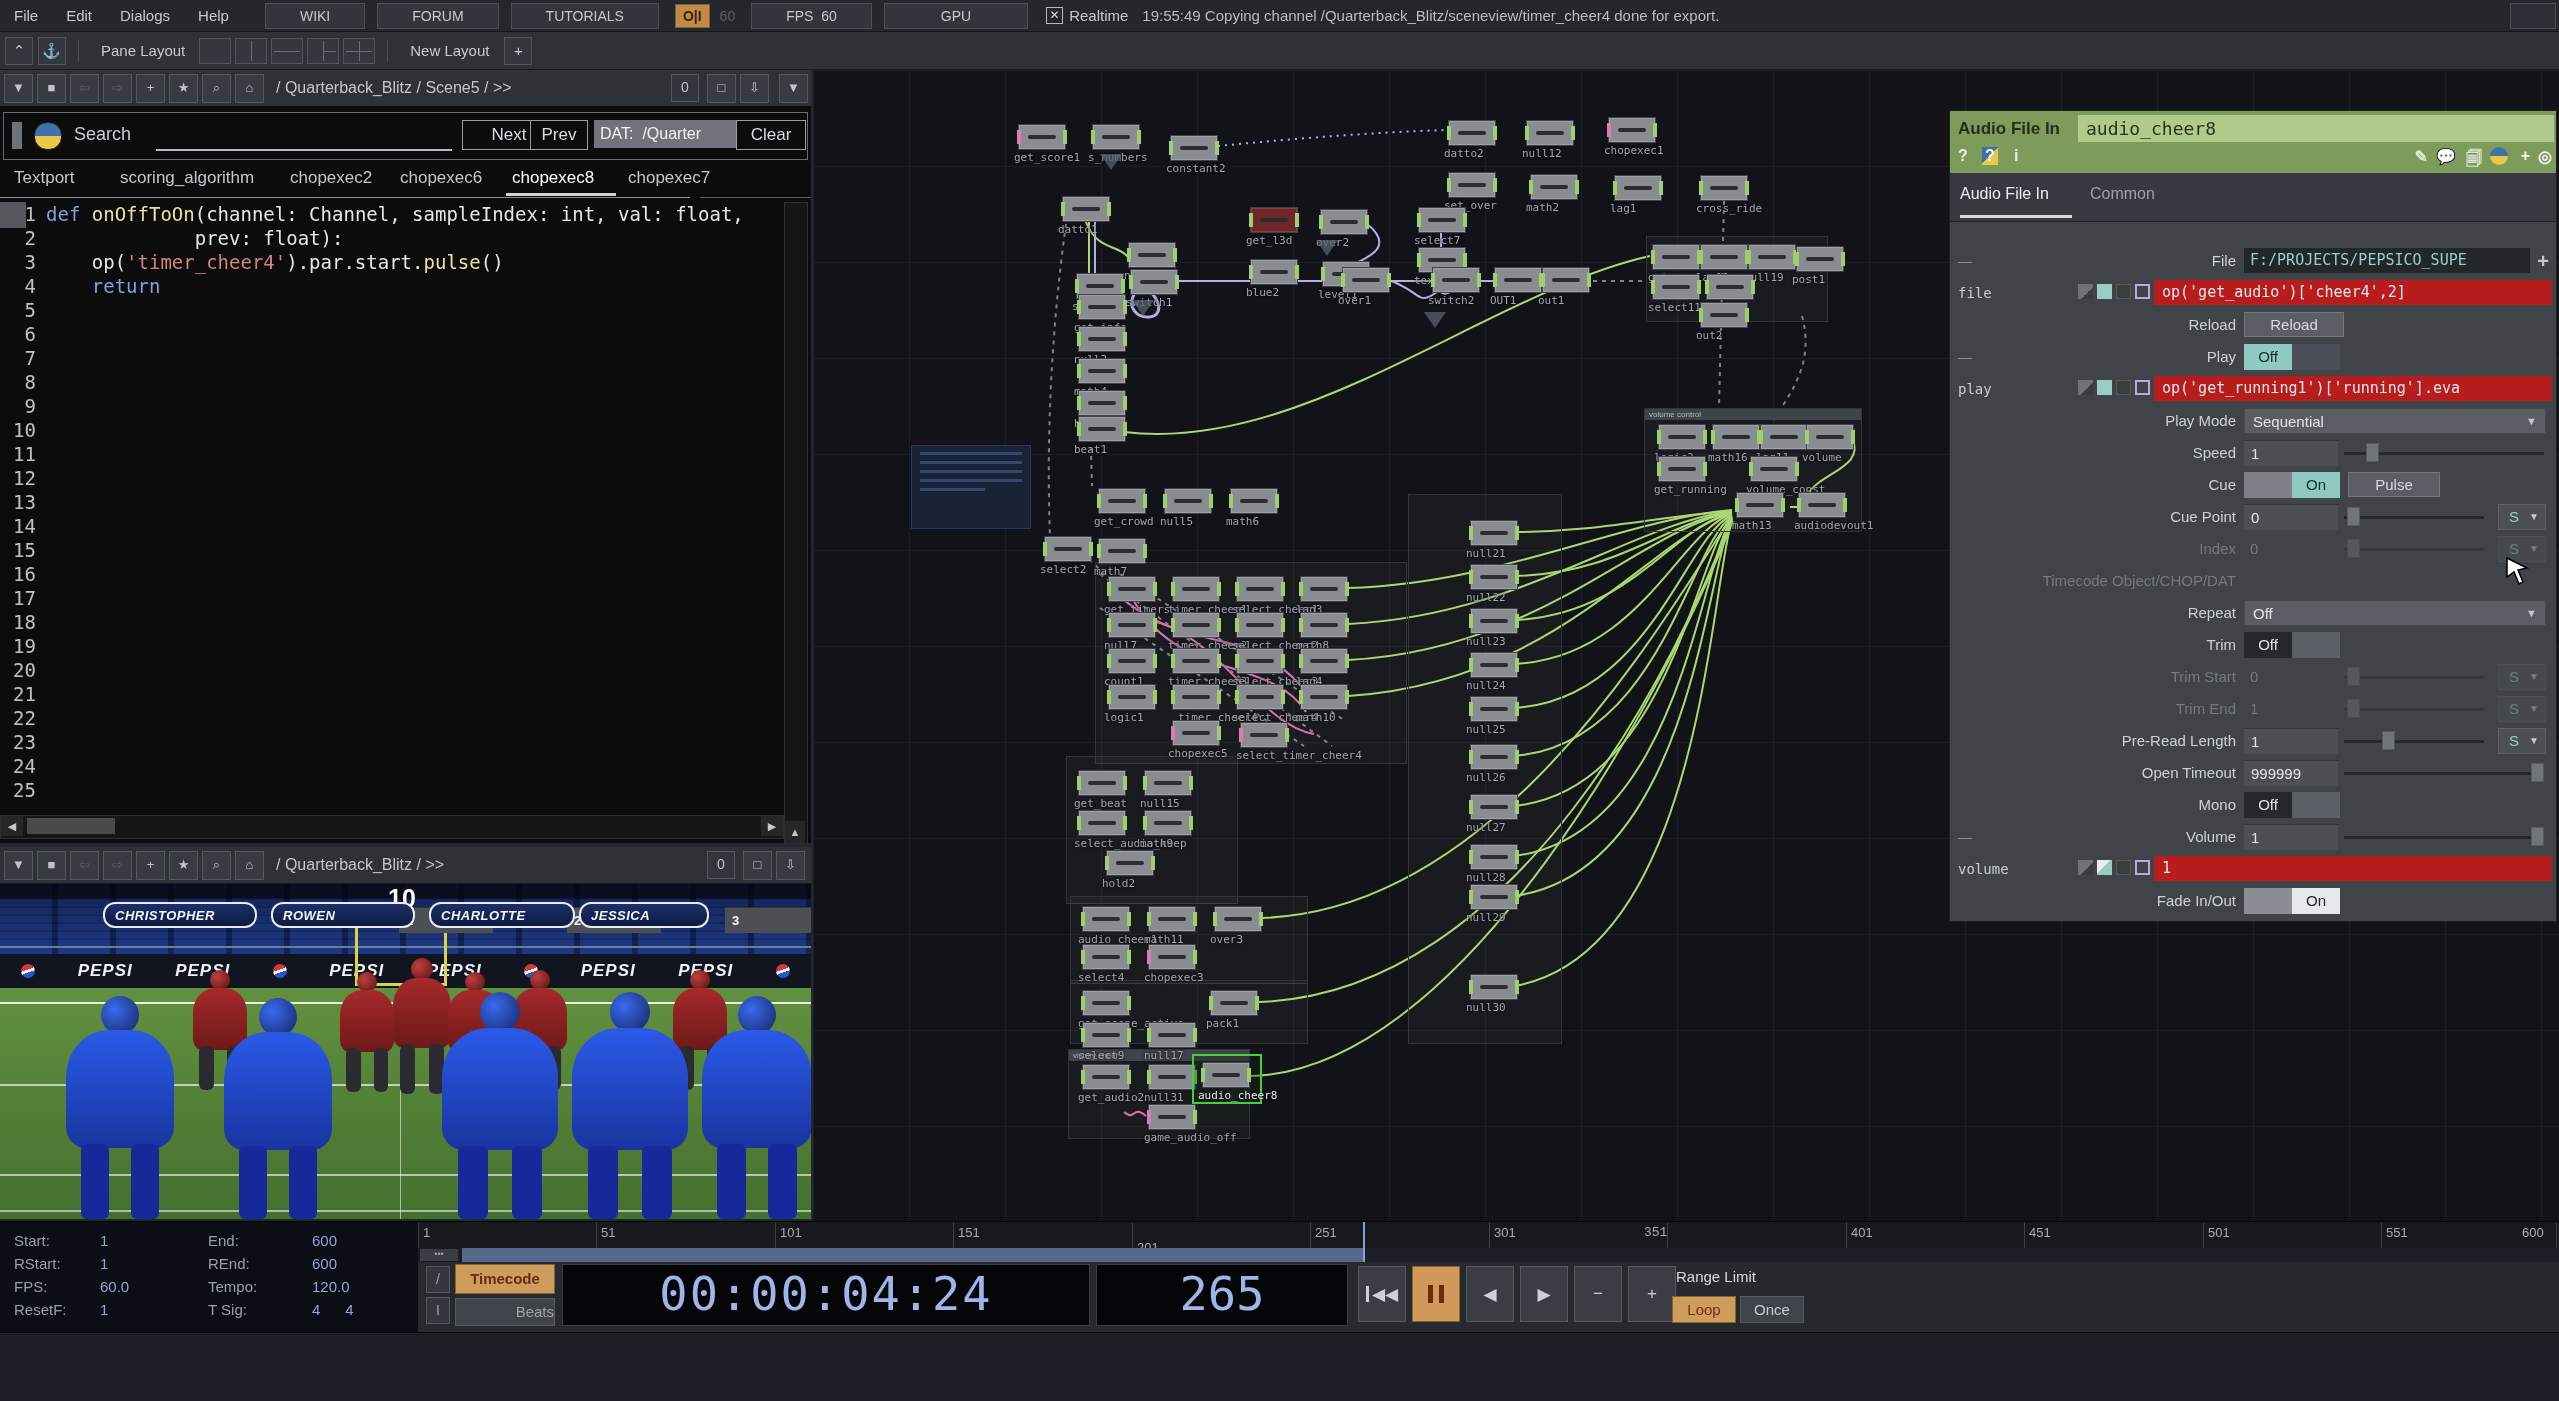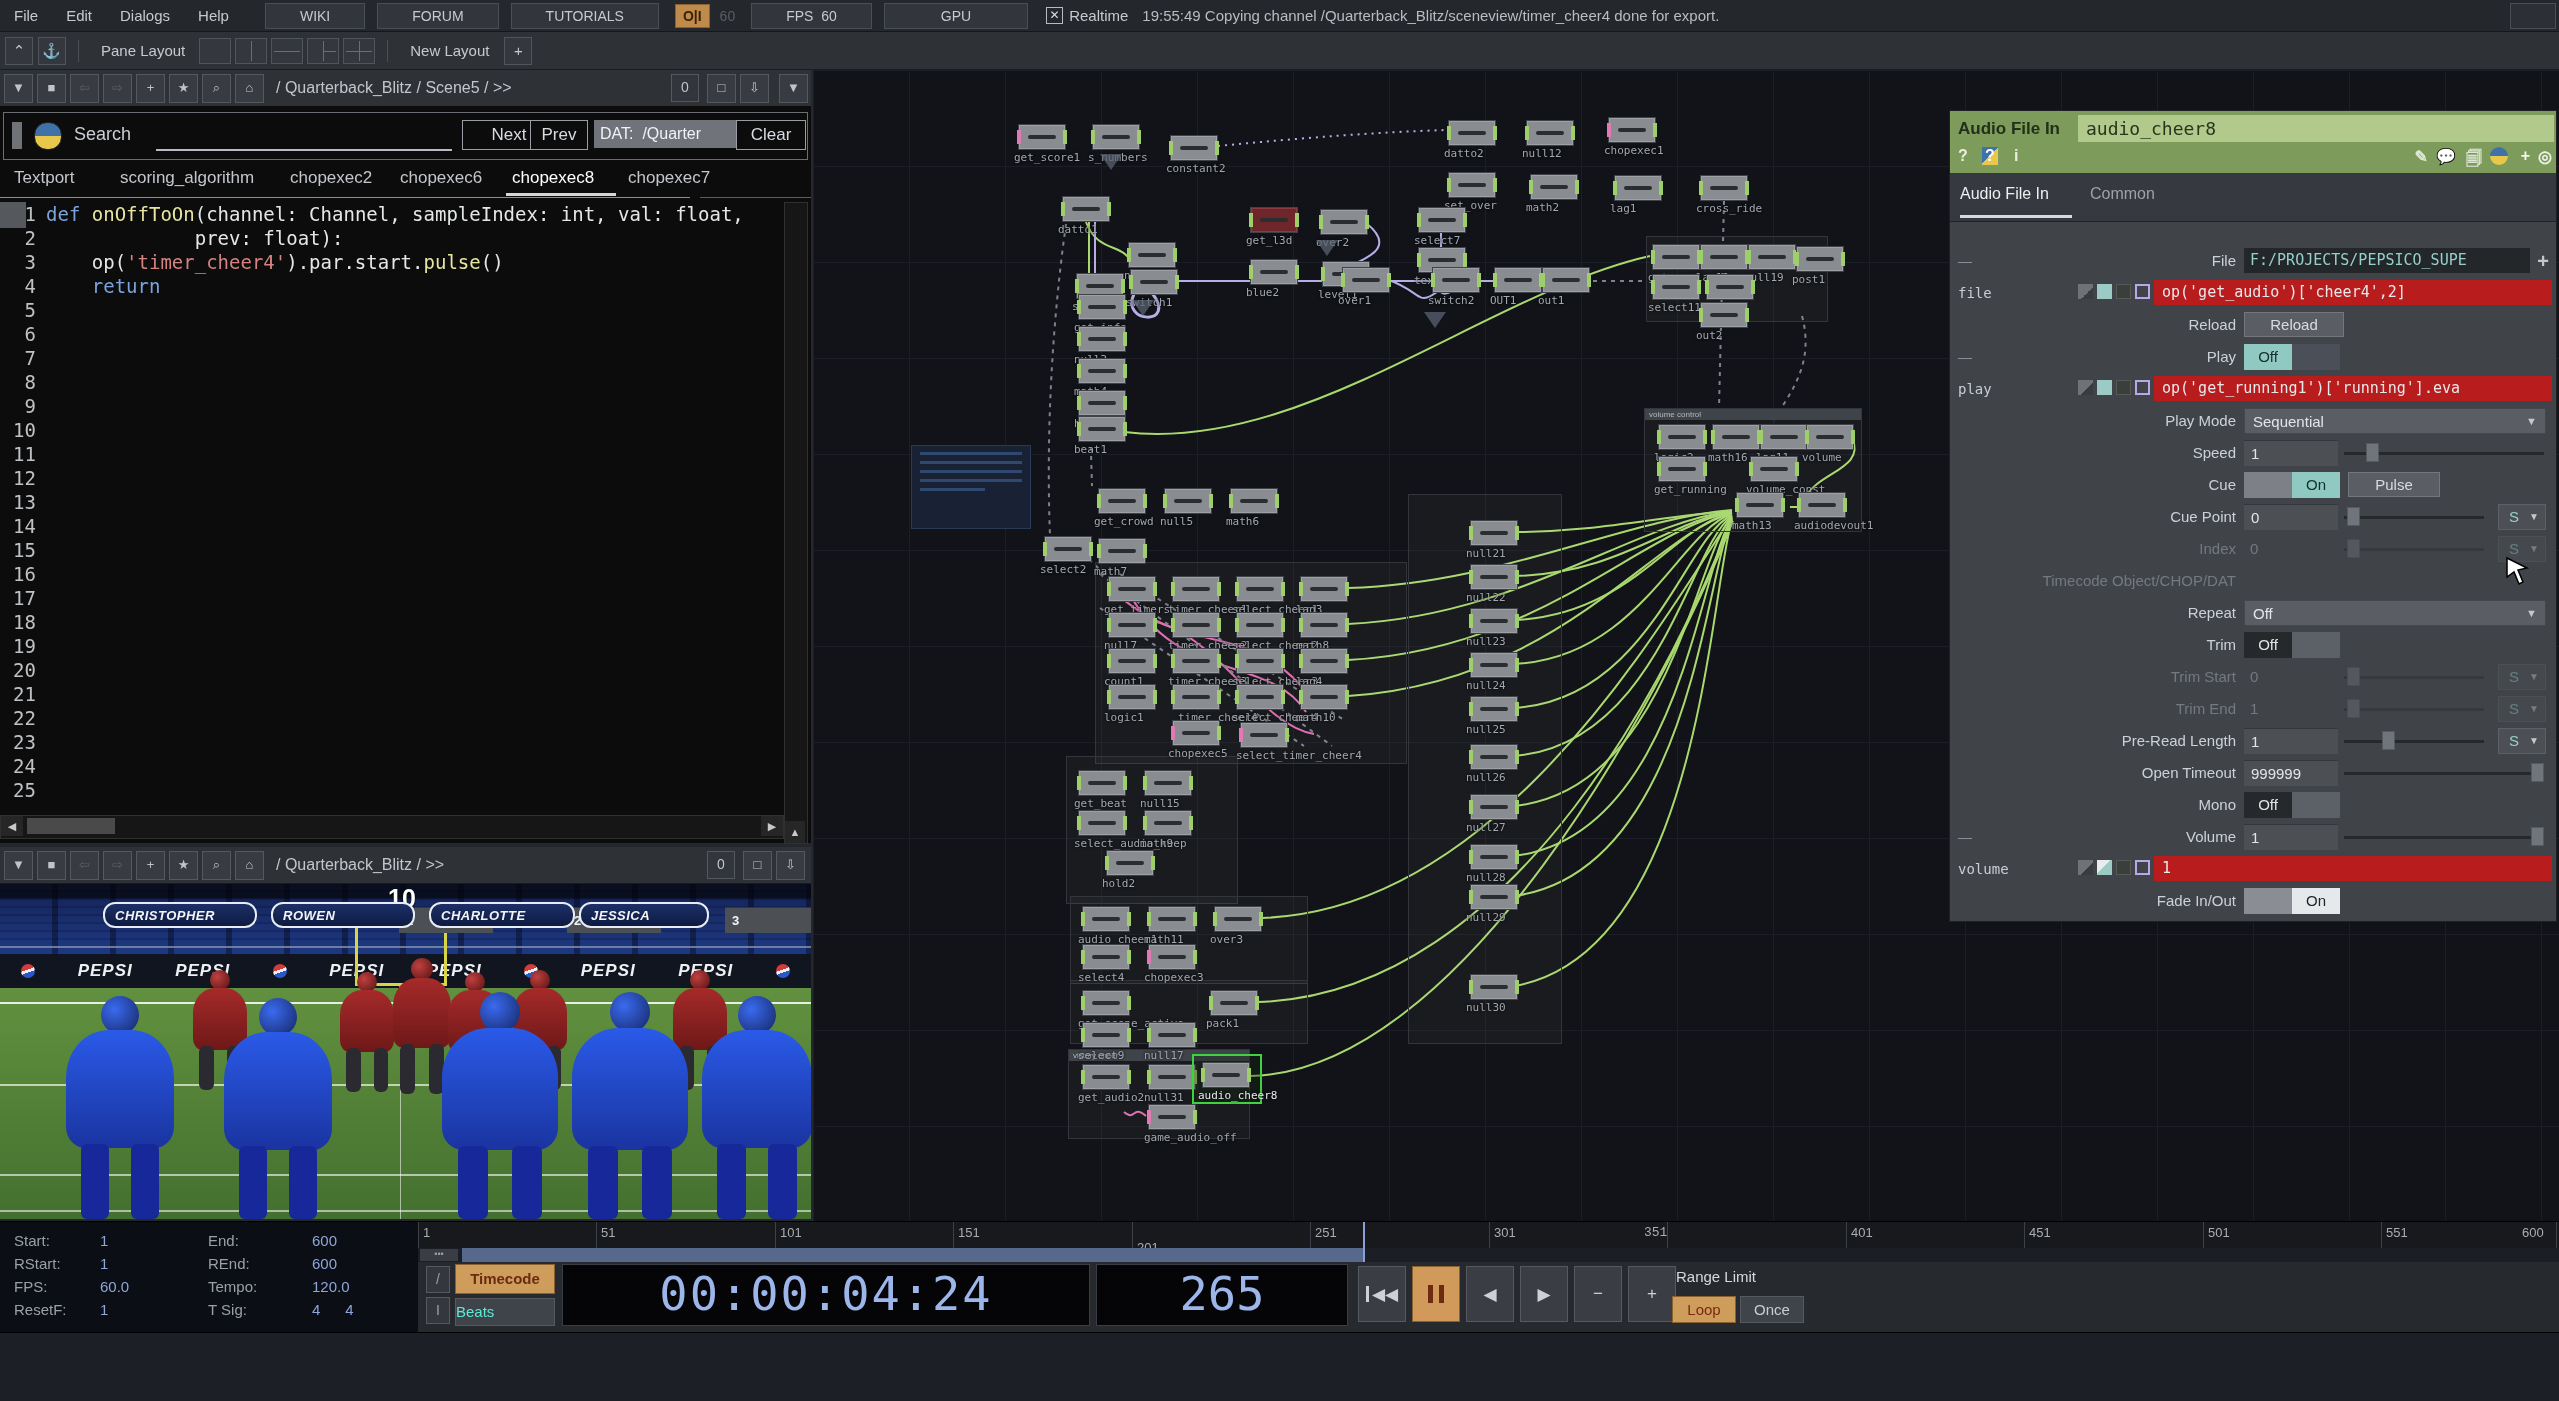--- a/index.html
+++ b/index.html
@@ -146,21 +146,21 @@
   .rtick{position:absolute;top:0;width:1px;height:26px;background:#3c4048;}
   .rlabel{position:absolute;top:3px;font-size:13px;color:#a8adb4;}
   #progress{position:absolute;left:418px;top:26px;width:2141px;height:14px;background:#1b1e24;}
   #progress .mini{position:absolute;left:2px;top:1px;width:38px;height:12px;background:#3a3e44;color:#9aa0a8;font-size:9px;text-align:center;line-height:11px;}
   #progress .fill{position:absolute;left:44px;top:0;height:14px;background:#56688c;}
   #playhead{position:absolute;top:0;width:2px;height:40px;background:#8aa0d0;}
   .tpbtn{position:absolute;top:44px;width:48px;height:56px;background:#3a3e44;border:1px solid #565a60;box-sizing:border-box;color:#cdd1d6;display:flex;align-items:center;justify-content:center;font-size:17px;}
   .tpbtn.orange{background:#d29a5a;border-color:#8a6230;color:#6e2a10;}
   .pbar{display:inline-block;width:5px;height:18px;background:#6e2a10;margin:0 3px;}
   #tc-btn{position:absolute;left:455px;top:42px;width:100px;height:30px;background:#cf9d5b;border:1px solid #8a6230;box-sizing:border-box;color:#6b2a12;font-size:15px;font-weight:bold;text-align:center;line-height:28px;}
-  #beats-btn{position:absolute;left:455px;top:76px;width:100px;height:28px;background:#3f434a;border:1px solid #565a60;box-sizing:border-box;color:#5eead4;font-size:15px;text-align:left;line-height:26px;}
+  #beats-btn{position:absolute;left:455px;top:76px;width:100px;height:28px;background:#3f434a;border:1px solid #565a60;box-sizing:border-box;color:#a3a3a3;font-size:15px;text-align:right;line-height:26px;}
   .slashbtn{position:absolute;left:426px;width:24px;height:27px;background:#34383e;border:1px solid #565a60;box-sizing:border-box;color:#9aa0a8;font-size:14px;text-align:center;line-height:25px;}
   #tc-display{position:absolute;left:562px;top:42px;width:528px;height:62px;background:#050507;border:1px solid #3a3e44;box-sizing:border-box;color:#9db6ea;font-family:"DejaVu Sans Mono",monospace;font-size:47px;text-align:center;line-height:58px;letter-spacing:2px;}
   #frame-display{position:absolute;left:1096px;top:42px;width:252px;height:62px;background:#050507;border:1px solid #3a3e44;box-sizing:border-box;color:#9db6ea;font-family:"DejaVu Sans Mono",monospace;font-size:47px;text-align:center;line-height:58px;}
   #range-label{position:absolute;left:1676px;top:46px;font-size:15px;color:#d6dade;}
   #loop-btn{position:absolute;left:1672px;top:74px;width:64px;height:27px;background:#cf9d5b;border:1px solid #8a6230;box-sizing:border-box;color:#7a2a10;font-size:15px;text-align:center;line-height:25px;}
   #once-btn{position:absolute;left:1740px;top:74px;width:64px;height:27px;background:#3f434a;border:1px solid #565a60;box-sizing:border-box;color:#c9cdd2;font-size:15px;text-align:center;line-height:25px;}
   
   #taskbar{position:absolute;left:0;top:1332px;width:2559px;height:69px;background:#1c1f26;border-top:1px solid #000;}
   
   #cursor{position:absolute;left:2505px;top:556px;}

